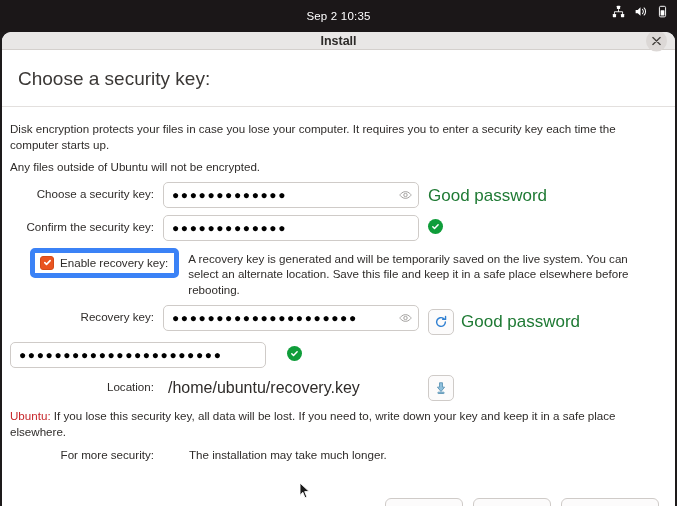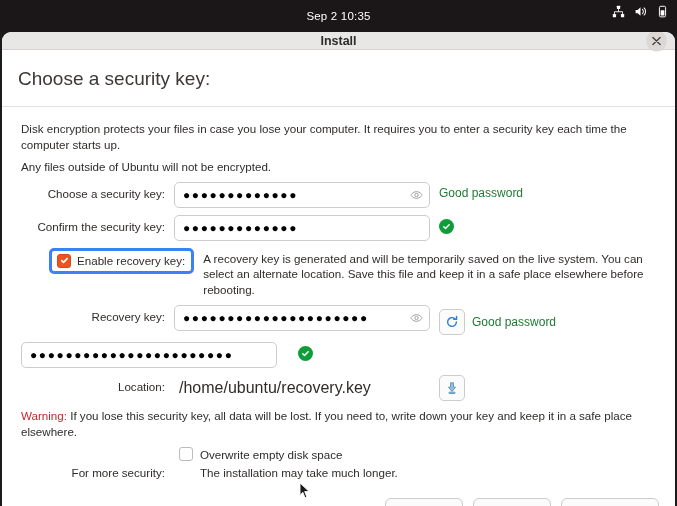--- a/index.html
+++ b/index.html
@@ -79,21 +79,21 @@
     padding: 18px 16px 16px 16px;
     border-bottom: 1px solid #e3e0de;
   }
   .page-title {
     font-size: 19px;
     color: #3b3836;
   }
 
   
   .content {
-    padding: 14px 16px 0 19px;
+    padding: 14px 16px 0 8px;
     font-size: 11.6px;
     color: #2f2c2a;
   }
   .para {
     line-height: 15.5px;
     margin-bottom: 7px;
     max-width: 645px;
   }
 
   
@@ -142,21 +142,21 @@
   .eye svg { width: 13px; height: 13px; fill: none; stroke: #55514e; stroke-width: 1.2; }
 
   .after {
     display: flex;
     align-items: center;
     gap: 7px;
     padding-left: 9px;
     padding-top: 4px;
   }
   .good-text {
-    font-size: 12px;
+    font-size: 17px;
     color: #1f7a34;
   }
   .check-badge {
     width: 15px; height: 15px;
     border-radius: 50%;
     background: #0f9d3a;
     display: flex;
     align-items: center;
     justify-content: center;
     flex: 0 0 15px;
@@ -179,24 +179,24 @@
   
   .chk-row {
     display: flex;
     align-items: flex-start;
     margin-bottom: 8px;
   }
   .chk-focus {
     display: flex;
     align-items: center;
     gap: 6px;
-    border: 3px solid #3b82f6;
+    border: 5px solid #3b82f6;
     border-radius: 5px;
     padding: 3px 6px 3px 5px;
-    margin-left: 28px;
+    margin-left: 20px;
     margin-right: 9px;
     cursor: pointer;
   }
   .cbox {
     width: 14px; height: 14px;
     border-radius: 3px;
     flex: 0 0 14px;
     display: flex;
     align-items: center;
     justify-content: center;
@@ -423,30 +423,26 @@
         <span class="icon-btn">
           <svg viewBox="0 0 16 16" fill="#8fc0dd" stroke="#5b93b5" stroke-width="1">
             <path d="M6.3 2h3.4v5h2.4L8 12 3.9 7h2.4z"></path>
             <rect x="4.4" y="12.8" width="7.2" height="1.5" rx="0.5"></rect>
           </svg>
         </span>
       </div>
     </div>
 
     <div class="warn">
-      <span class="warn-kw">Warning:</span><span> If you lose this security key, all data will be lost. If you need to, write down your key and keep it in a safe place elsewhere.</span>
+      <span class="warn-kw">Ubuntu:</span><span> If you lose this security key, all data will be lost. If you need to, write down your key and keep it in a safe place elsewhere.</span>
     </div>
 
     <div class="sec-row">
       <div class="sec-label">For more security:</div>
       <div class="sec-box">
-        <div class="sec-chk">
-          <span class="cbox off"></span>
-          <span>Overwrite empty disk space</span>
-        </div>
         <div class="sec-sub">The installation may take much longer.</div>
       </div>
     </div>
 
   </div>
 
   <div class="footer">
     <button class="btn">Quit</button>
     <button class="btn">Back</button>
     <button class="btn wide">Install Now</button>

